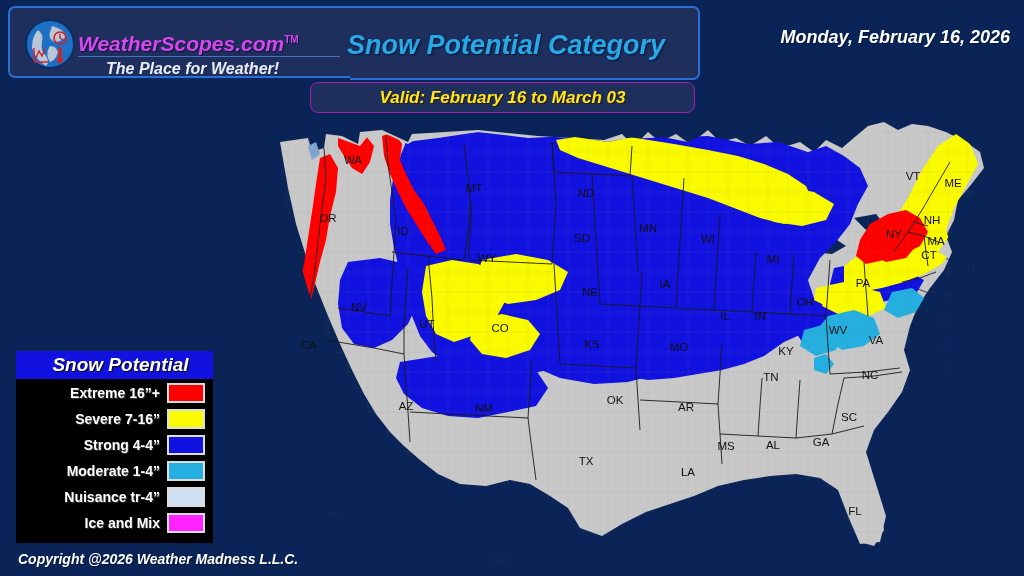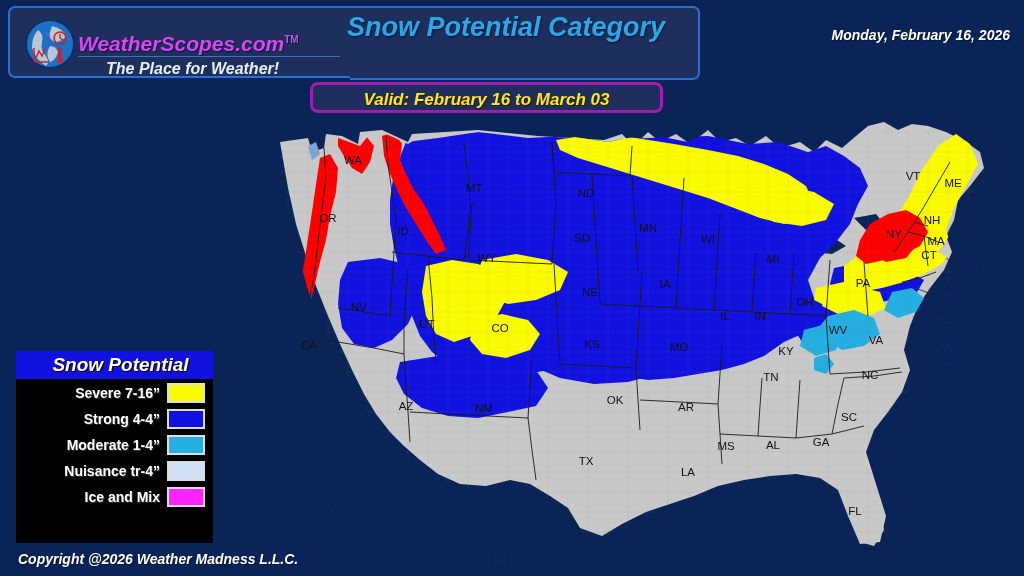--- a/index.html
+++ b/index.html
@@ -28,21 +28,21 @@
   #title-panel {
     position: absolute; left: 350px; top: 6px;
     width: 350px; height: 74px;
     background: #1e2f5e;
     border: 2px solid #2a6fd4;
     border-left: none;
     border-radius: 0 7px 7px 0;
     box-sizing: border-box;
   }
   #title-text {
-    position: absolute; left: 312px; top: 12px;
+    position: absolute; left: 312px; top: 30px;
     width: 388px;
     text-align: center;
     font-size: 27px; font-weight: bold; font-style: italic;
     color: #29a8e8;
     letter-spacing: 0px;
     text-shadow: 1px 1px 2px #051430;
     white-space: nowrap;
   }
   #brand-name {
     position: absolute; left: 68px; top: 24px;
@@ -64,30 +64,30 @@
     position: absolute; left: 68px; top: 48px;
     width: 262px; height: 1px;
     background: #3f72c0;
   }
   #logo-globe {
     position: absolute; left: 14px; top: 10px;
     width: 52px; height: 52px;
   }
   #date-text {
     position: absolute; right: 14px; top: 27px;
-    font-size: 14px; font-weight: bold; font-style: italic;
+    font-size: 18px; font-weight: bold; font-style: italic;
     color: #ffffff;
     text-shadow: 1px 1px 1px #07183a;
     white-space: nowrap;
   }
   #valid-panel {
     position: absolute; left: 310px; top: 82px;
-    width: 353px; height: 31px;
+    width: 385px; height: 31px;
     background: #1e2f5e;
-    border: 3px solid #a21caf;
+    border: 1px solid #a21caf;
     border-radius: 8px;
     box-sizing: border-box;
   }
   #valid-text {
     position: absolute; left: 0; top: 5px;
     width: 100%;
     text-align: center;
     font-size: 17px; font-weight: bold; font-style: italic;
     color: #ffe71c;
     text-shadow: 1px 1px 1px #2a1a00;
@@ -364,20 +364,24 @@
   <div id="date-text">Monday, February 16, 2026</div>
 
   <div id="valid-panel">
     <div id="valid-text">Valid: February 16 to March 03</div>
   </div>
 
   <div id="legend">
     <div id="legend-title">Snow Potential</div>
     <div id="legend-rows">
         <div class="legend-row">
+          <div class="legend-label">Extreme 16”+</div>
+          <div class="legend-swatch" style="background: rgb(254, 0, 0);"></div>
+        </div>
+        <div class="legend-row">
           <div class="legend-label">Severe 7-16”</div>
           <div class="legend-swatch" style="background: rgb(251, 251, 0);"></div>
         </div>
         <div class="legend-row">
           <div class="legend-label">Strong 4-4”</div>
           <div class="legend-swatch" style="background: rgb(18, 18, 224);"></div>
         </div>
         <div class="legend-row">
           <div class="legend-label">Moderate  1-4”</div>
           <div class="legend-swatch" style="background: rgb(37, 174, 224);"></div>

